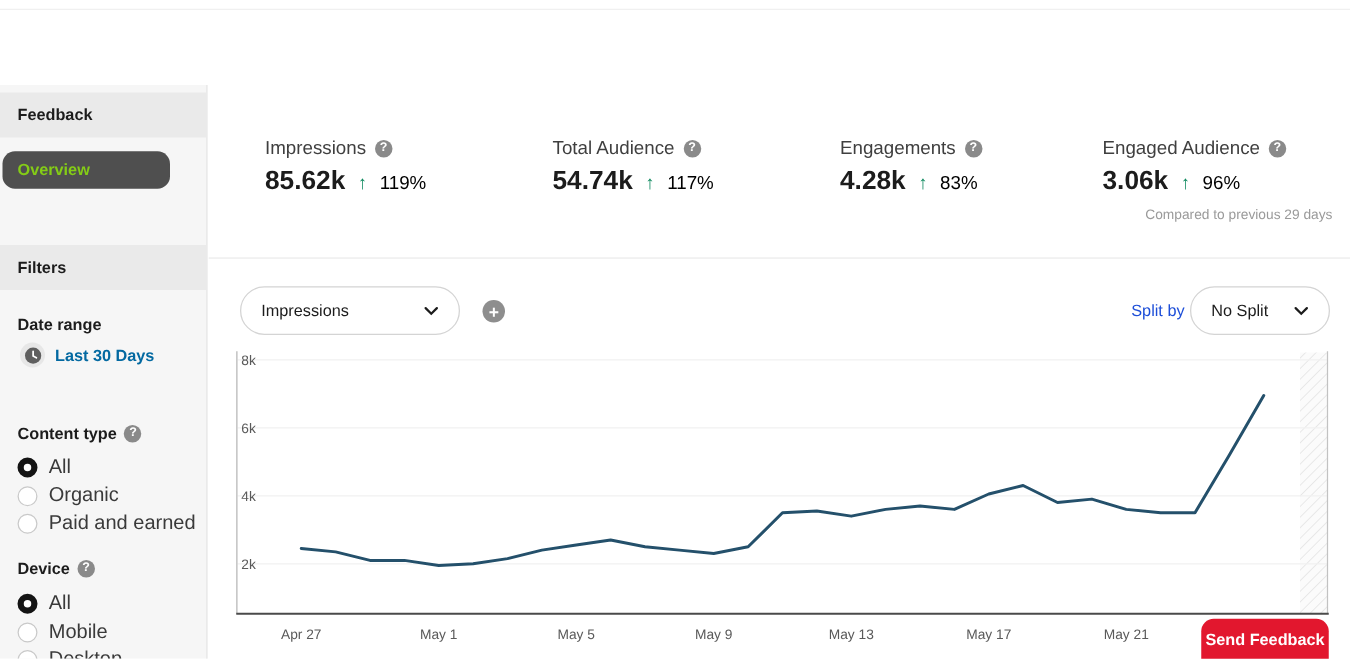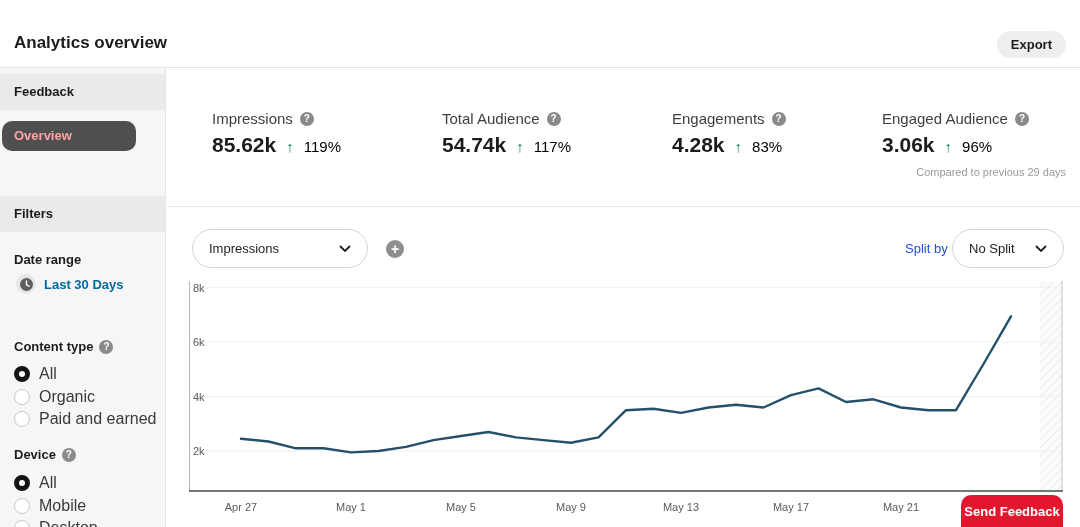--- a/index.html
+++ b/index.html
@@ -18,21 +18,21 @@
                 font-family:inherit; font-size:13px; font-weight:700; color:#1c1c1c; cursor:pointer; }
 
   
   .sidebar { position:absolute; top:68px; left:0; width:166px; height:459px;
              background:#f6f6f6; border-right:1px solid #e6e6e6; overflow:hidden; }
   .side-band { position:absolute; left:0; width:166px; height:36px; background:#eaeaea;
                font-size:13px; font-weight:700; color:#1c1c1c; line-height:36px; padding-left:14px; }
   .band-reports { top:6px; }
   .band-filters { top:128px; }
   .nav-pill { position:absolute; top:53px; left:2px; width:134px; height:30px; background:#4f4f4f;
-              border-radius:10px; color:#fca5a5; font-size:13px; font-weight:700;
+              border-radius:10px; color:#84cc16; font-size:13px; font-weight:700;
               line-height:30px; padding-left:12px; cursor:pointer; }
   .nav-item { position:absolute; top:90px; left:0; width:166px; height:22px; color:#555;
               font-size:13px; line-height:22px; padding-left:14px; cursor:pointer; }
   .side-label { position:absolute; left:14px; font-size:13px; font-weight:700; color:#1c1c1c;
                 display:flex; align-items:center; gap:6px; }
   .lbl-date { top:184px; }
   .lbl-content { top:271px; }
   .lbl-device { top:379px; }
   .date-row { position:absolute; left:16px; top:206px; display:flex; align-items:center; gap:8px;
               font-size:13px; font-weight:700; color:#0369a1; cursor:pointer; }
@@ -83,24 +83,20 @@
                   background:#e2172e; color:#fff; border:none; border-radius:10px;
                   font-family:inherit; font-size:13px; font-weight:700; text-align:center;
                   padding-bottom:14px; cursor:pointer; z-index:5; }
 </style>
 </head>
 <body>
 
 <div id="app">
   <div class="top-edge"></div>
 
-  <div class="header">
-    <div class="page-title">Analytics overview</div>
-    <button class="export-btn">Export</button>
-  </div>
 
   <div class="sidebar">
     <div class="side-band band-reports">Feedback</div>
     <div class="nav-pill">Overview</div>
 
     <div class="side-band band-filters">Filters</div>
 
     <div class="side-label lbl-date">Date range</div>
     <div class="date-row">
       <span class="clock-bg">

